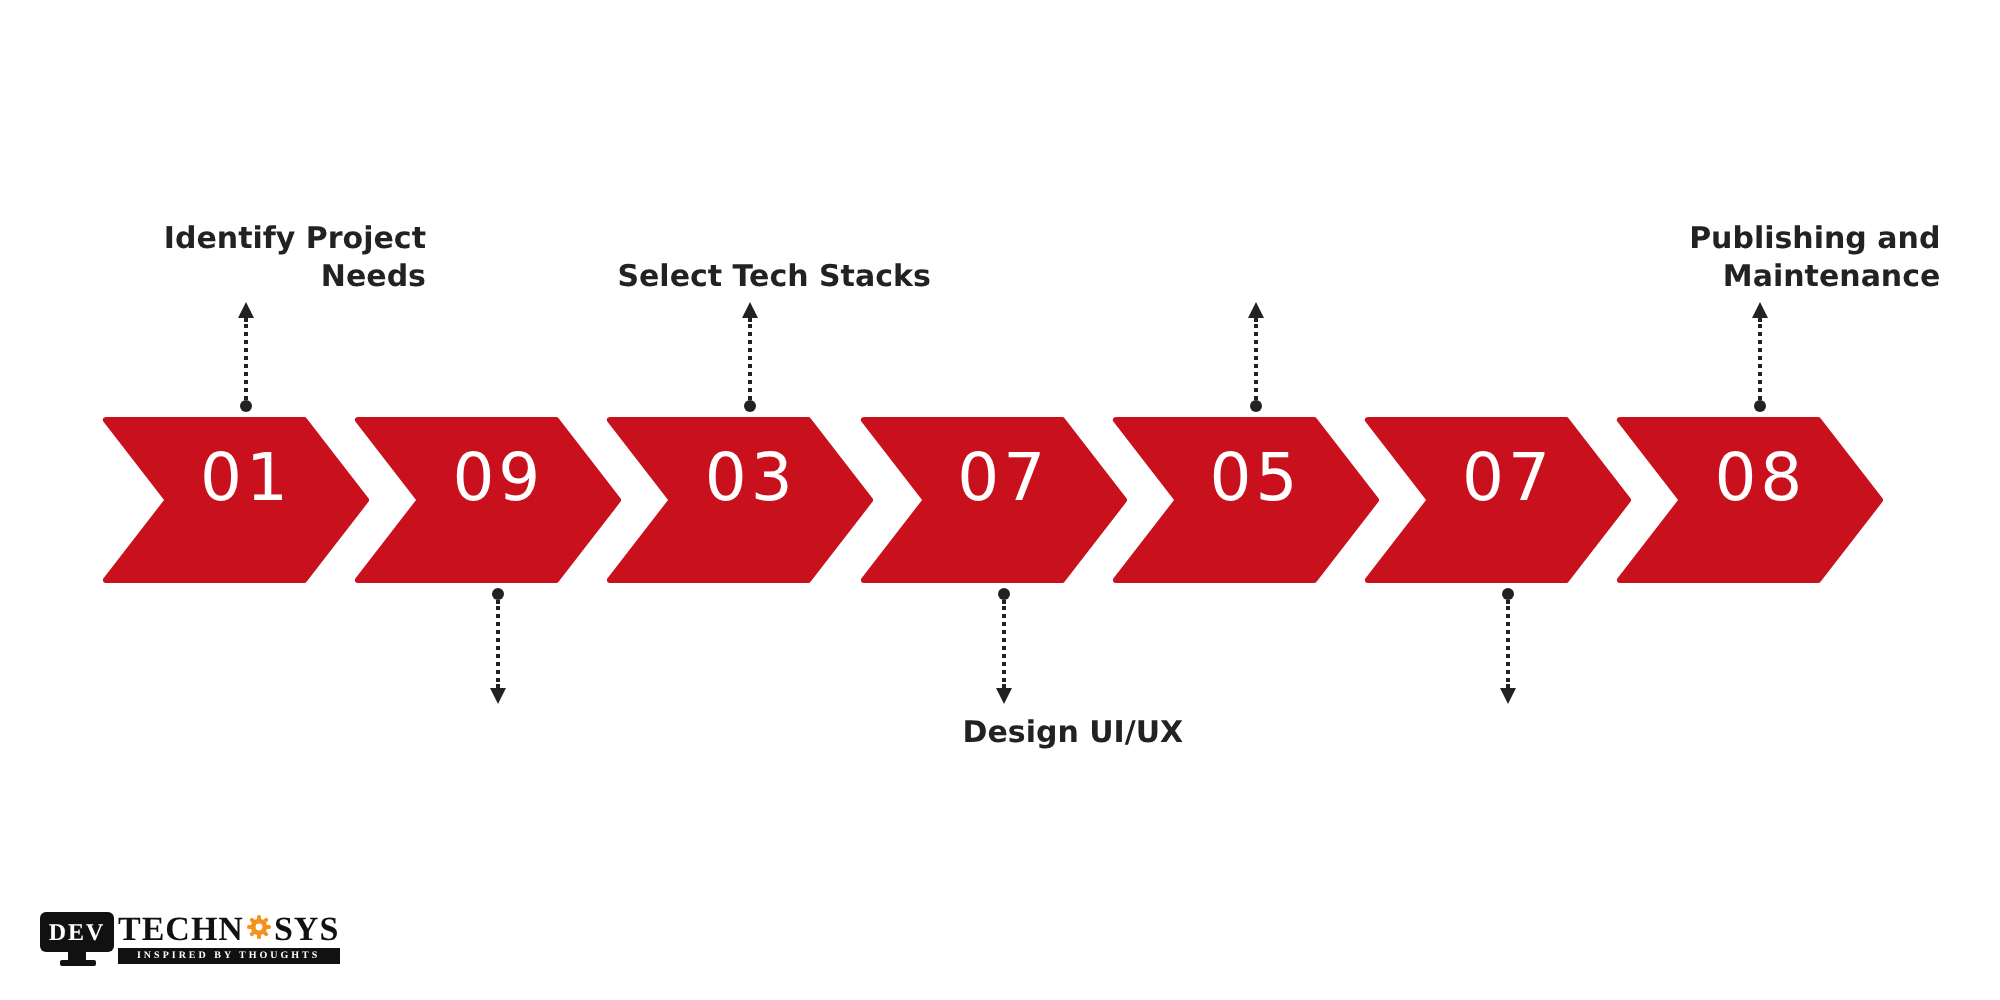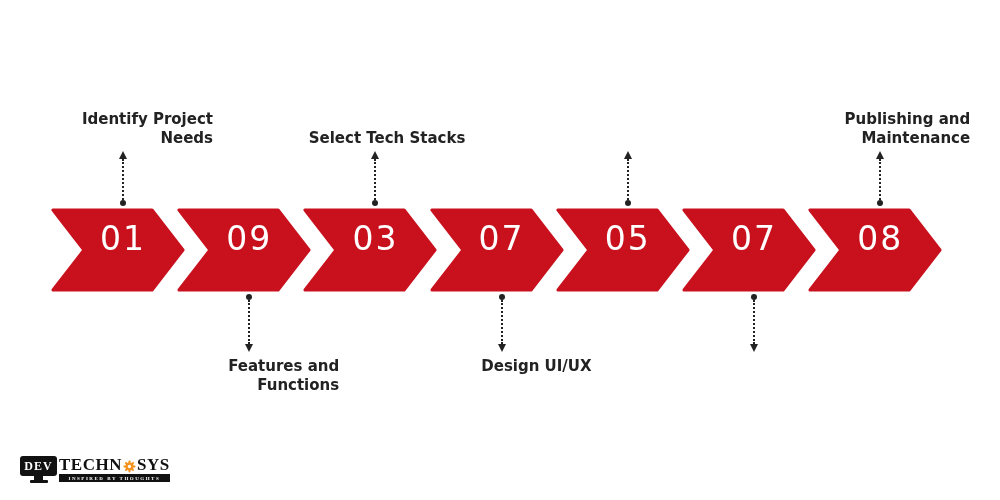--- a/index.html
+++ b/index.html
@@ -37,21 +37,21 @@
   .logo{position:absolute;left:20px;top:456px;display:flex;align-items:flex-start;font-family:Liberation Serif, serif;}
   .monitor{position:relative;width:37px;flex:0 0 auto;}
   .monitor-screen{
     width:37px;height:20px;background:var(--logo-ink);border-radius:3px;
     display:flex;align-items:center;justify-content:center;
     color:#fff;font-size:12px;font-weight:700;letter-spacing:1px;
   }
   .stand-neck{width:9px;height:4px;background:var(--logo-ink);margin:0 auto;}
   .stand-base{width:18px;height:2.5px;background:var(--logo-ink);border-radius:1px;margin:0 auto;}
   .brand{margin-left:2px;display:flex;flex-direction:column;}
-  .wordmark{display:flex;align-items:flex-end;color:var(--logo-ink);
+  .wordmark{display:flex;align-items:flex-start;color:var(--logo-ink);
     font-size:17px;font-weight:800;letter-spacing:0.5px;line-height:17px;}
   .gear{margin:1px 1px 0 1px;}
   .tagline{
     margin-top:1px;background:var(--logo-ink);color:#fff;
     font-size:5px;letter-spacing:1.5px;font-weight:700;
     padding:1.5px 3px;white-space:nowrap;text-align:center;align-self:stretch;
   }
 </style>
 </head>
 <body>
@@ -80,24 +80,20 @@
       <svg class="chevron" viewBox="0 0 126 80" preserveAspectRatio="none" width="126" height="80">
         <polygon points="0,0 96,0 126,40 96,80 0,80 30,40"></polygon>
       </svg>
       <div class="step-number">09</div>
 
       <div class="connector connector-below">
         <div class="dot"></div>
         <div class="dotted-line"></div>
         <div class="arrowhead-down"></div>
       </div>
-      <div class="step-label label-below">
-          <div>Features and</div>
-          <div>Functions</div>
-        </div>
     </div>
       <div class="step pos-above" style="left: 305.4px;">
       <svg class="chevron" viewBox="0 0 126 80" preserveAspectRatio="none" width="126" height="80">
         <polygon points="0,0 96,0 126,40 96,80 0,80 30,40"></polygon>
       </svg>
       <div class="step-number">03</div>
 
       <div class="connector connector-above">
         <div class="arrowhead-up"></div>
         <div class="dotted-line"></div>

